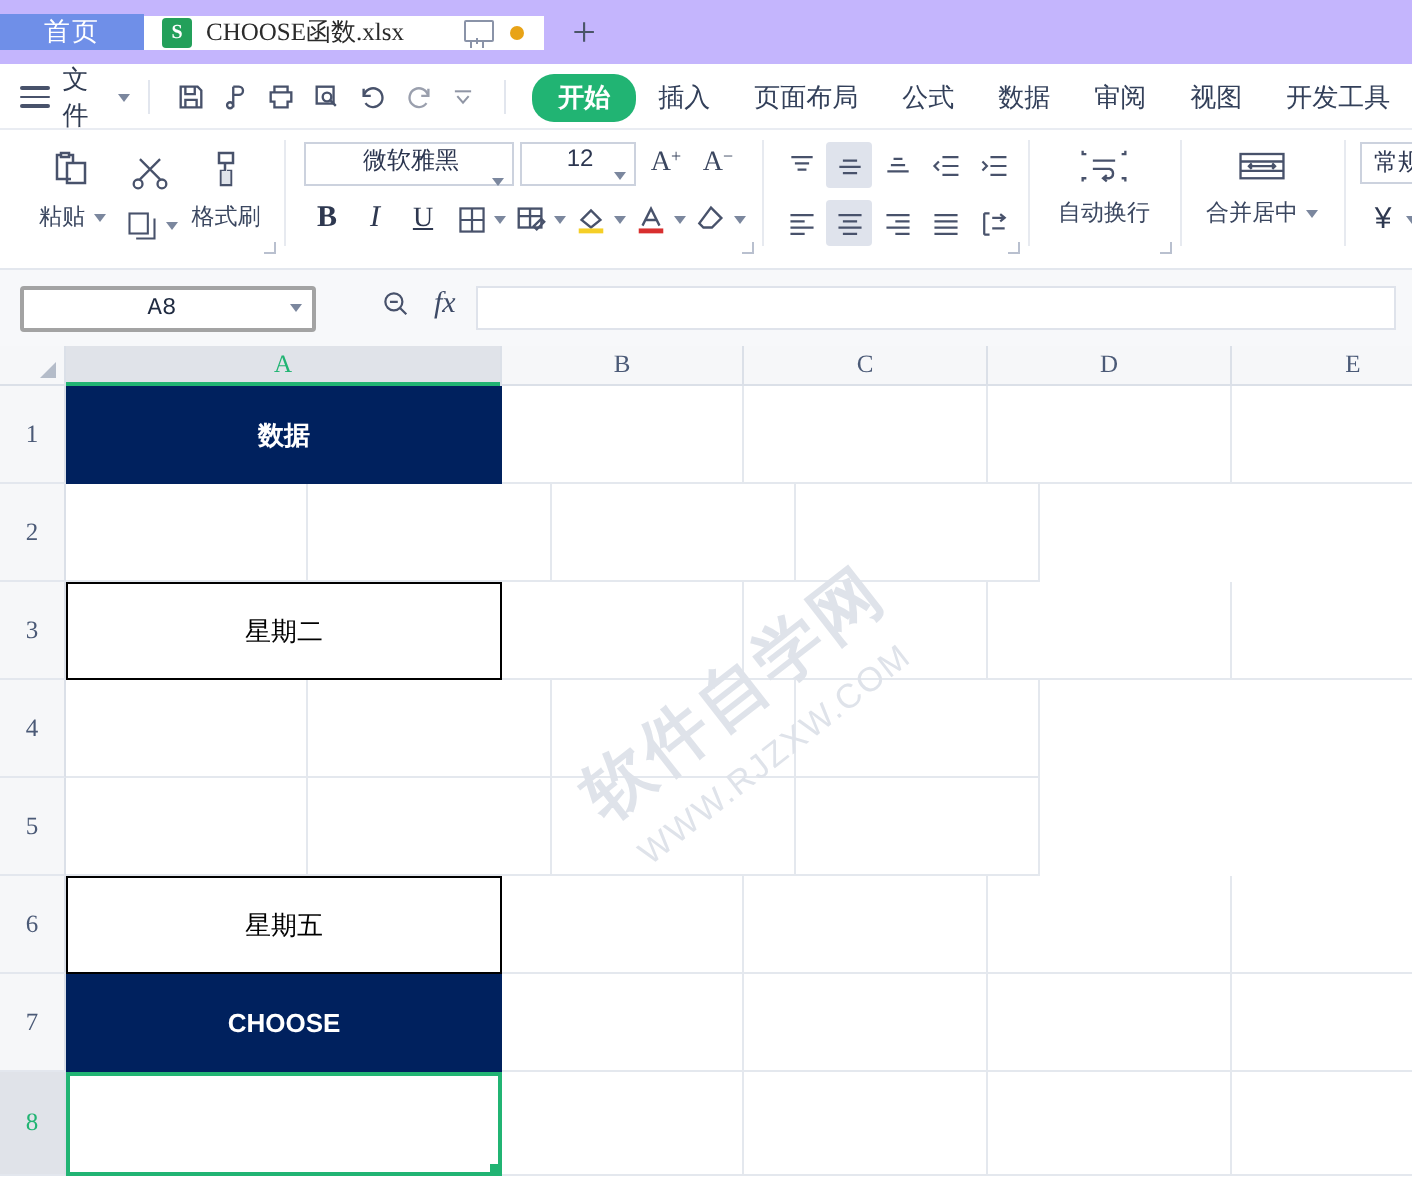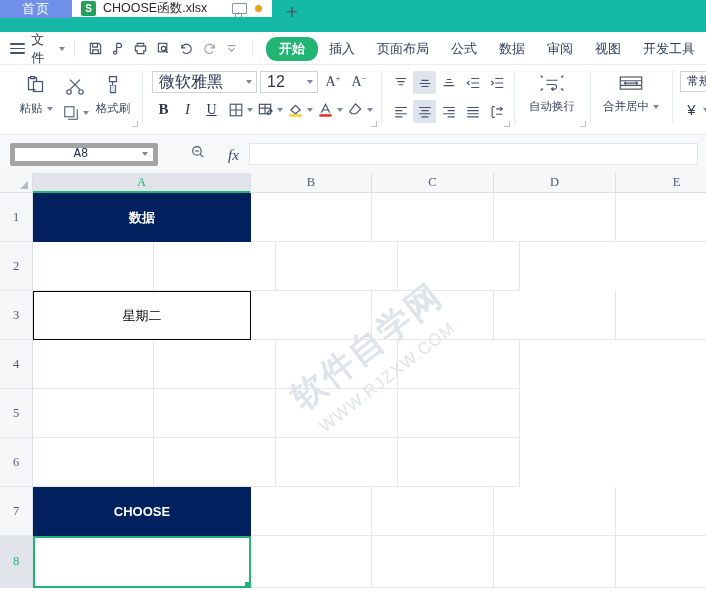--- a/index.html
+++ b/index.html
@@ -8,24 +8,25 @@
     overflow: hidden;
     background: #fff;
     font-family: "Liberation Sans", "DejaVu Sans", sans-serif;
     -webkit-font-smoothing: antialiased;
   }
   body { position: relative; }
 
   
   .tabbar {
     height: 32px;
-    background: #14b8a6;
+    background: #c4b5fd;
     display: flex;
-    align-items: flex-start;
+    align-items: center;
     position: relative;
+    font-family: Liberation Serif, serif;
   }
   .home-tab {
     width: 72px;
     background: #6f8fe8;
     color: #fff;
     display: flex; align-items: center; justify-content: center;
     font-size: 13px;
     letter-spacing: 1px;
     cursor: pointer;
   }
@@ -187,22 +188,23 @@
 
   
   .fontgrp { flex-direction: column; padding: 6px 8px 0 10px; }
   .fontrow1 { display: flex; align-items: center; gap: 4px; }
   .fontname, .fontsize {
     height: 22px;
     border: 1px solid #ccd2de;
     background: #fff;
     display: flex; align-items: center;
     padding: 0 4px 0 6px;
-    font-size: 16px; color: #2c3650;
+    font-size: 12px; color: #2c3650;
     cursor: pointer;
+    flex-direction: column;
   }
   .fontname { width: 105px; }
   .fontsize { width: 58px; margin-left: -1px; }
   .fontname .caret-sm, .fontsize .caret-sm { margin-left: auto; }
   .azbtn {
     width: 22px; height: 22px; display:flex; align-items:center; justify-content:center;
     font-size: 14px; color: #3b4760; cursor: pointer; position: relative;
     font-family: "Liberation Serif", serif;
   }
   .azbtn sup { font-size: 9px; position: relative; top: -4px; left: 0px; }
@@ -244,33 +246,33 @@
   .formulabar {
     height: 38px;
     background: #f7f8fa;
     display: flex; align-items: center;
     padding: 0 6px;
     position: relative;
   }
   .namebox {
     width: 148px; height: 23px;
     background: #fff;
-    border: 5px solid #a3a3a3;
+    border: 2px solid #a3a3a3;
     border-radius: 2px;
     display: flex; align-items: center;
     padding: 0 5px;
     margin-left: 4px;
     cursor: text;
   }
   .namebox .nb-txt {
     flex: 1; text-align: center;
     font-size: 12px; color: #1f2a40;
     font-family: "Liberation Mono", monospace;
   }
-  .fx-zone { display: flex; align-items: flex-end; gap: 22px; margin-left: 32px; }
+  .fx-zone { display: flex; align-items: flex-start; gap: 11px; margin-left: 32px; }
   .fx-lbl {
     font-family: "Liberation Serif", serif;
     font-style: italic; font-size: 15px; color: #3d4a66;
     cursor: pointer;
   }
   .fml-input {
     flex: 1; height: 22px;
     background: #fff;
     border: 1px solid #dfe3eb;
     margin-left: 10px; margin-right: 2px;
@@ -784,20 +786,21 @@
       </div>
 
       <div class="gridrow">
         <div class="cell" style="width:121px;height:49px"></div>
         <div class="cell" style="width:122px;height:49px"></div>
         <div class="cell" style="width:122px;height:49px"></div>
         <div class="cell" style="width:122px;height:49px"></div>
       </div>
 
       <div class="gridrow">
+        <div class="cell bordered" style="width:218px;height:49px">星期五</div>
         <div class="cell" style="width:121px;height:49px"></div>
         <div class="cell" style="width:122px;height:49px"></div>
         <div class="cell" style="width:122px;height:49px"></div>
         <div class="cell" style="width:122px;height:49px"></div>
       </div>
 
       <div class="gridrow">
         <div class="cell navy" style="width:218px;height:49px">CHOOSE</div>
         <div class="cell" style="width:121px;height:49px"></div>
         <div class="cell" style="width:122px;height:49px"></div>

